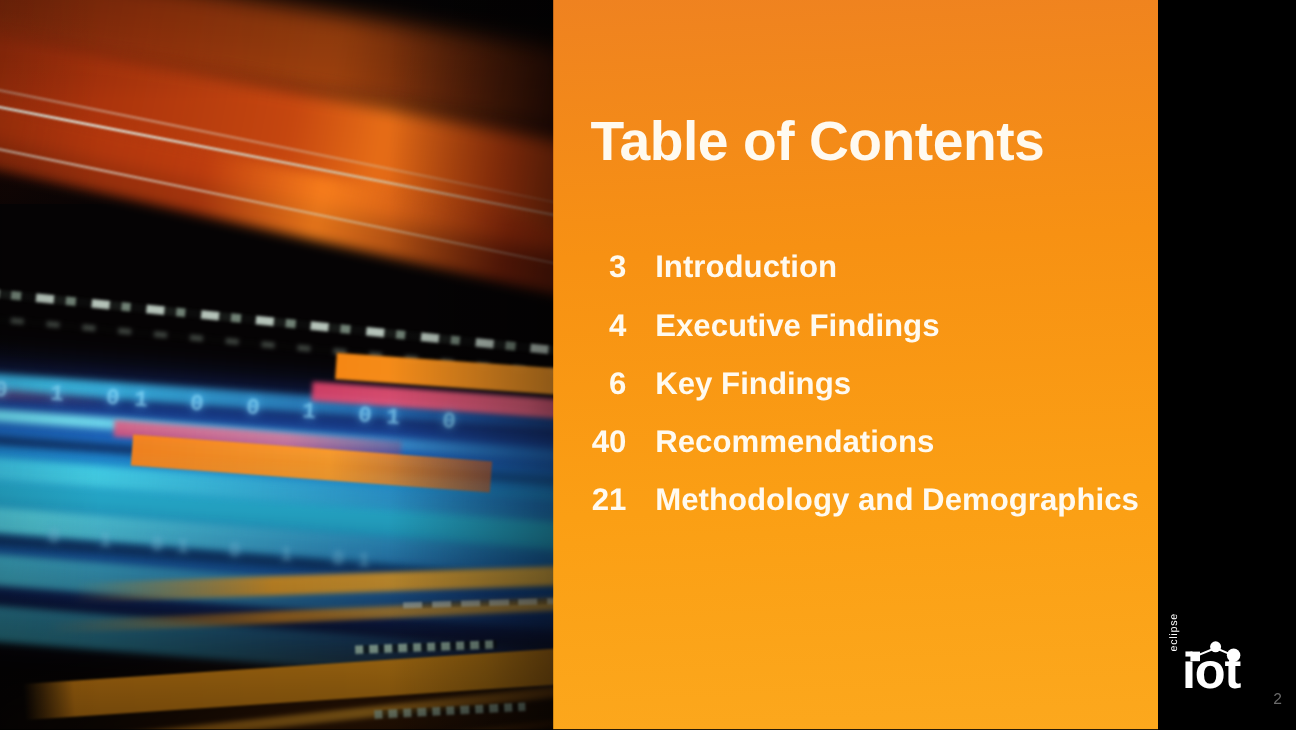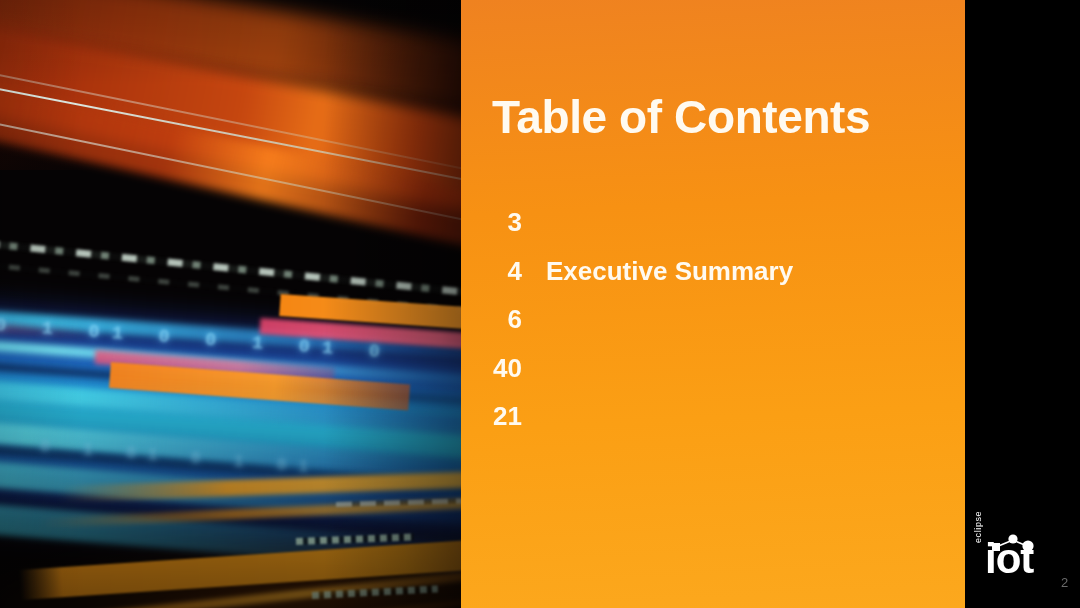--- a/index.html
+++ b/index.html
@@ -417,37 +417,41 @@
   </div>
 
   <div class="content-panel">
 
     <div class="toc-title">Table of Contents</div>
 
     <div class="toc-list">
 
       <div class="toc-row">
         <span class="toc-page">3</span>
+        <span class="toc-label">Introduction</span>
       </div>
 
       <div class="toc-row">
         <span class="toc-page">4</span>
-        <span class="toc-label">Executive Summary</span>
+        <span class="toc-label">Executive Findings</span>
       </div>
 
       <div class="toc-row">
         <span class="toc-page">6</span>
+        <span class="toc-label">Key Findings</span>
       </div>
 
       <div class="toc-row">
         <span class="toc-page">40</span>
+        <span class="toc-label">Recommendations</span>
       </div>
 
       <div class="toc-row">
         <span class="toc-page">21</span>
+        <span class="toc-label">Methodology and Demographics</span>
       </div>
 
     </div>
   </div>
 
   <div class="right-strip"></div>
 
   <div class="logo">
     <div class="logo-eclipse">eclipse</div>
     <div class="logo-nodes">

